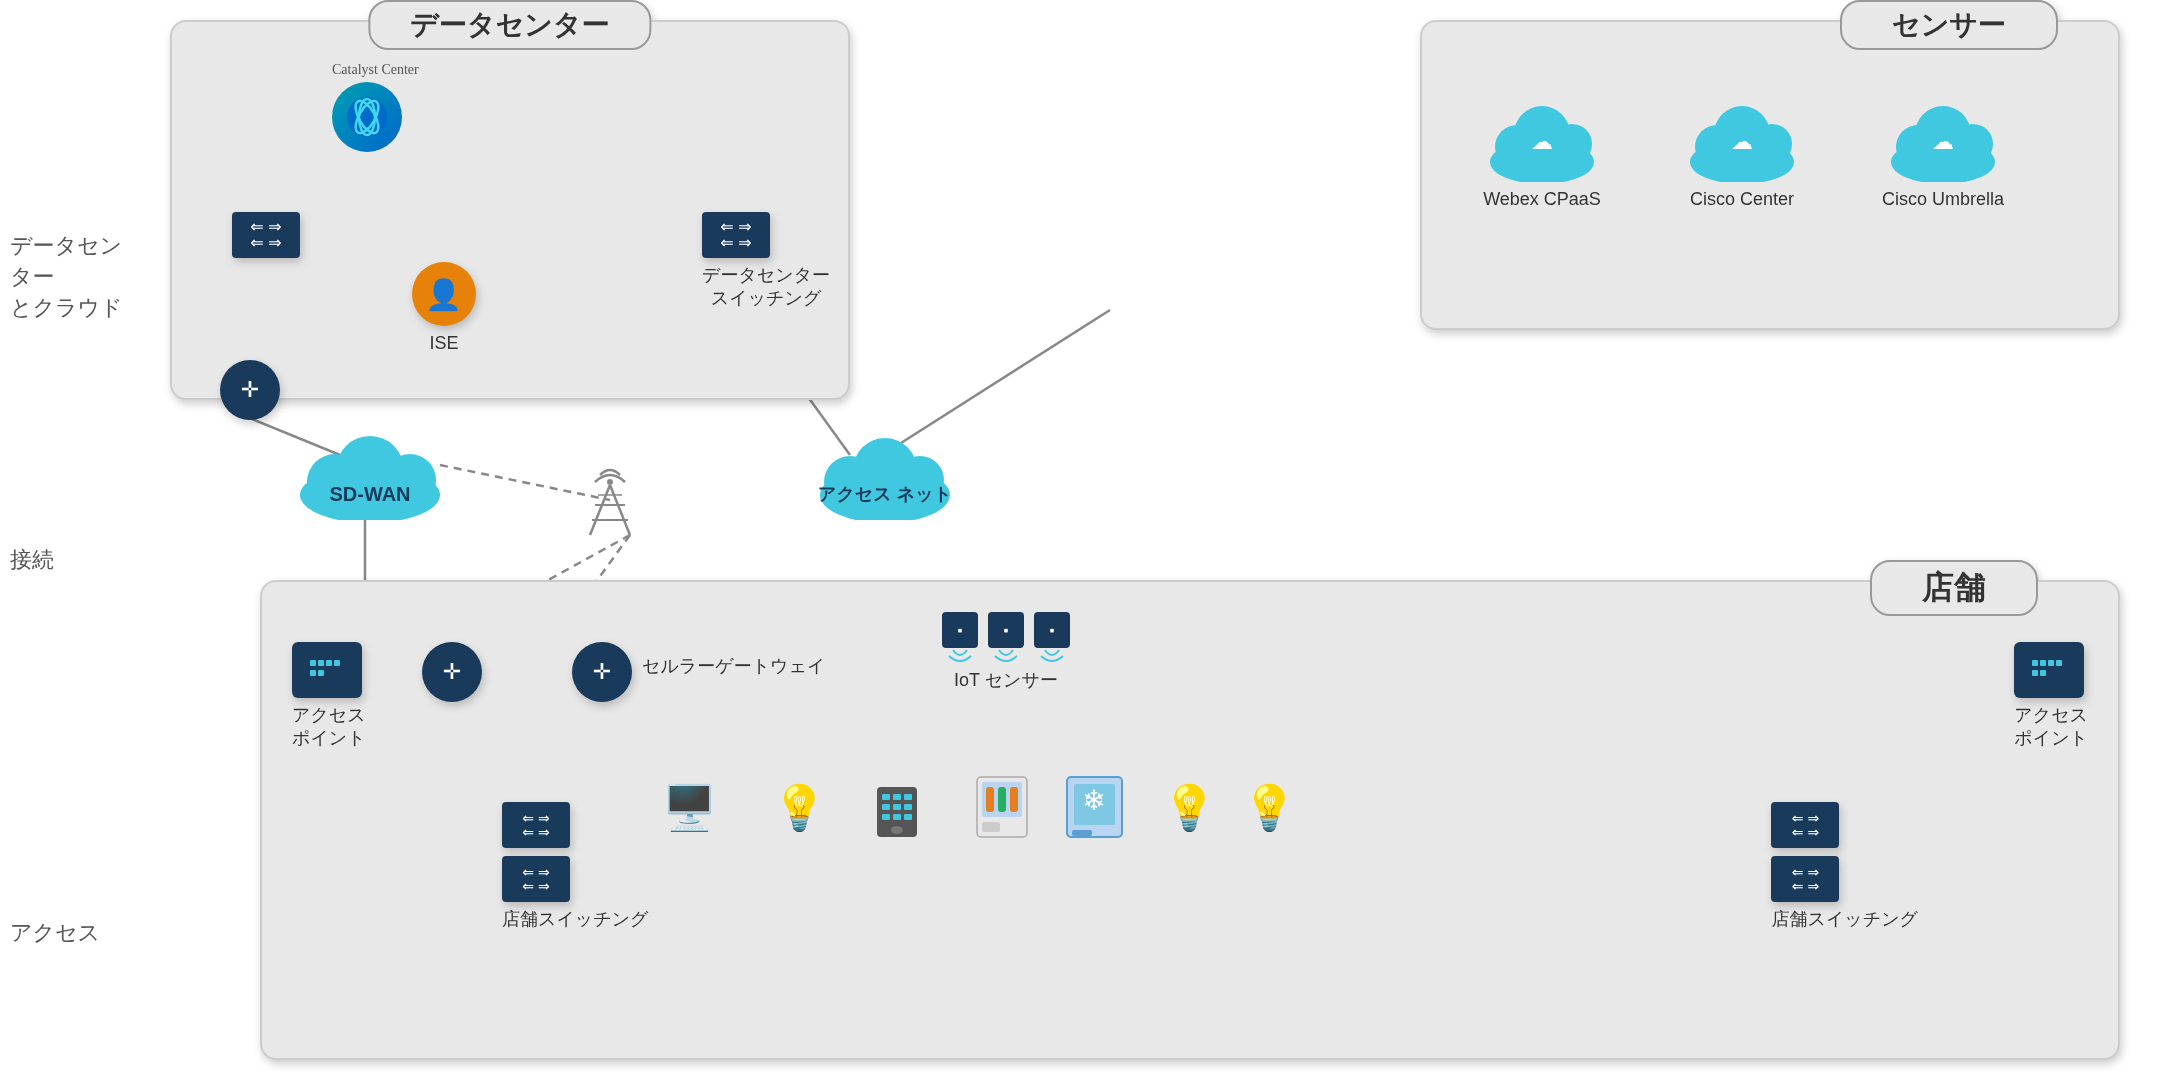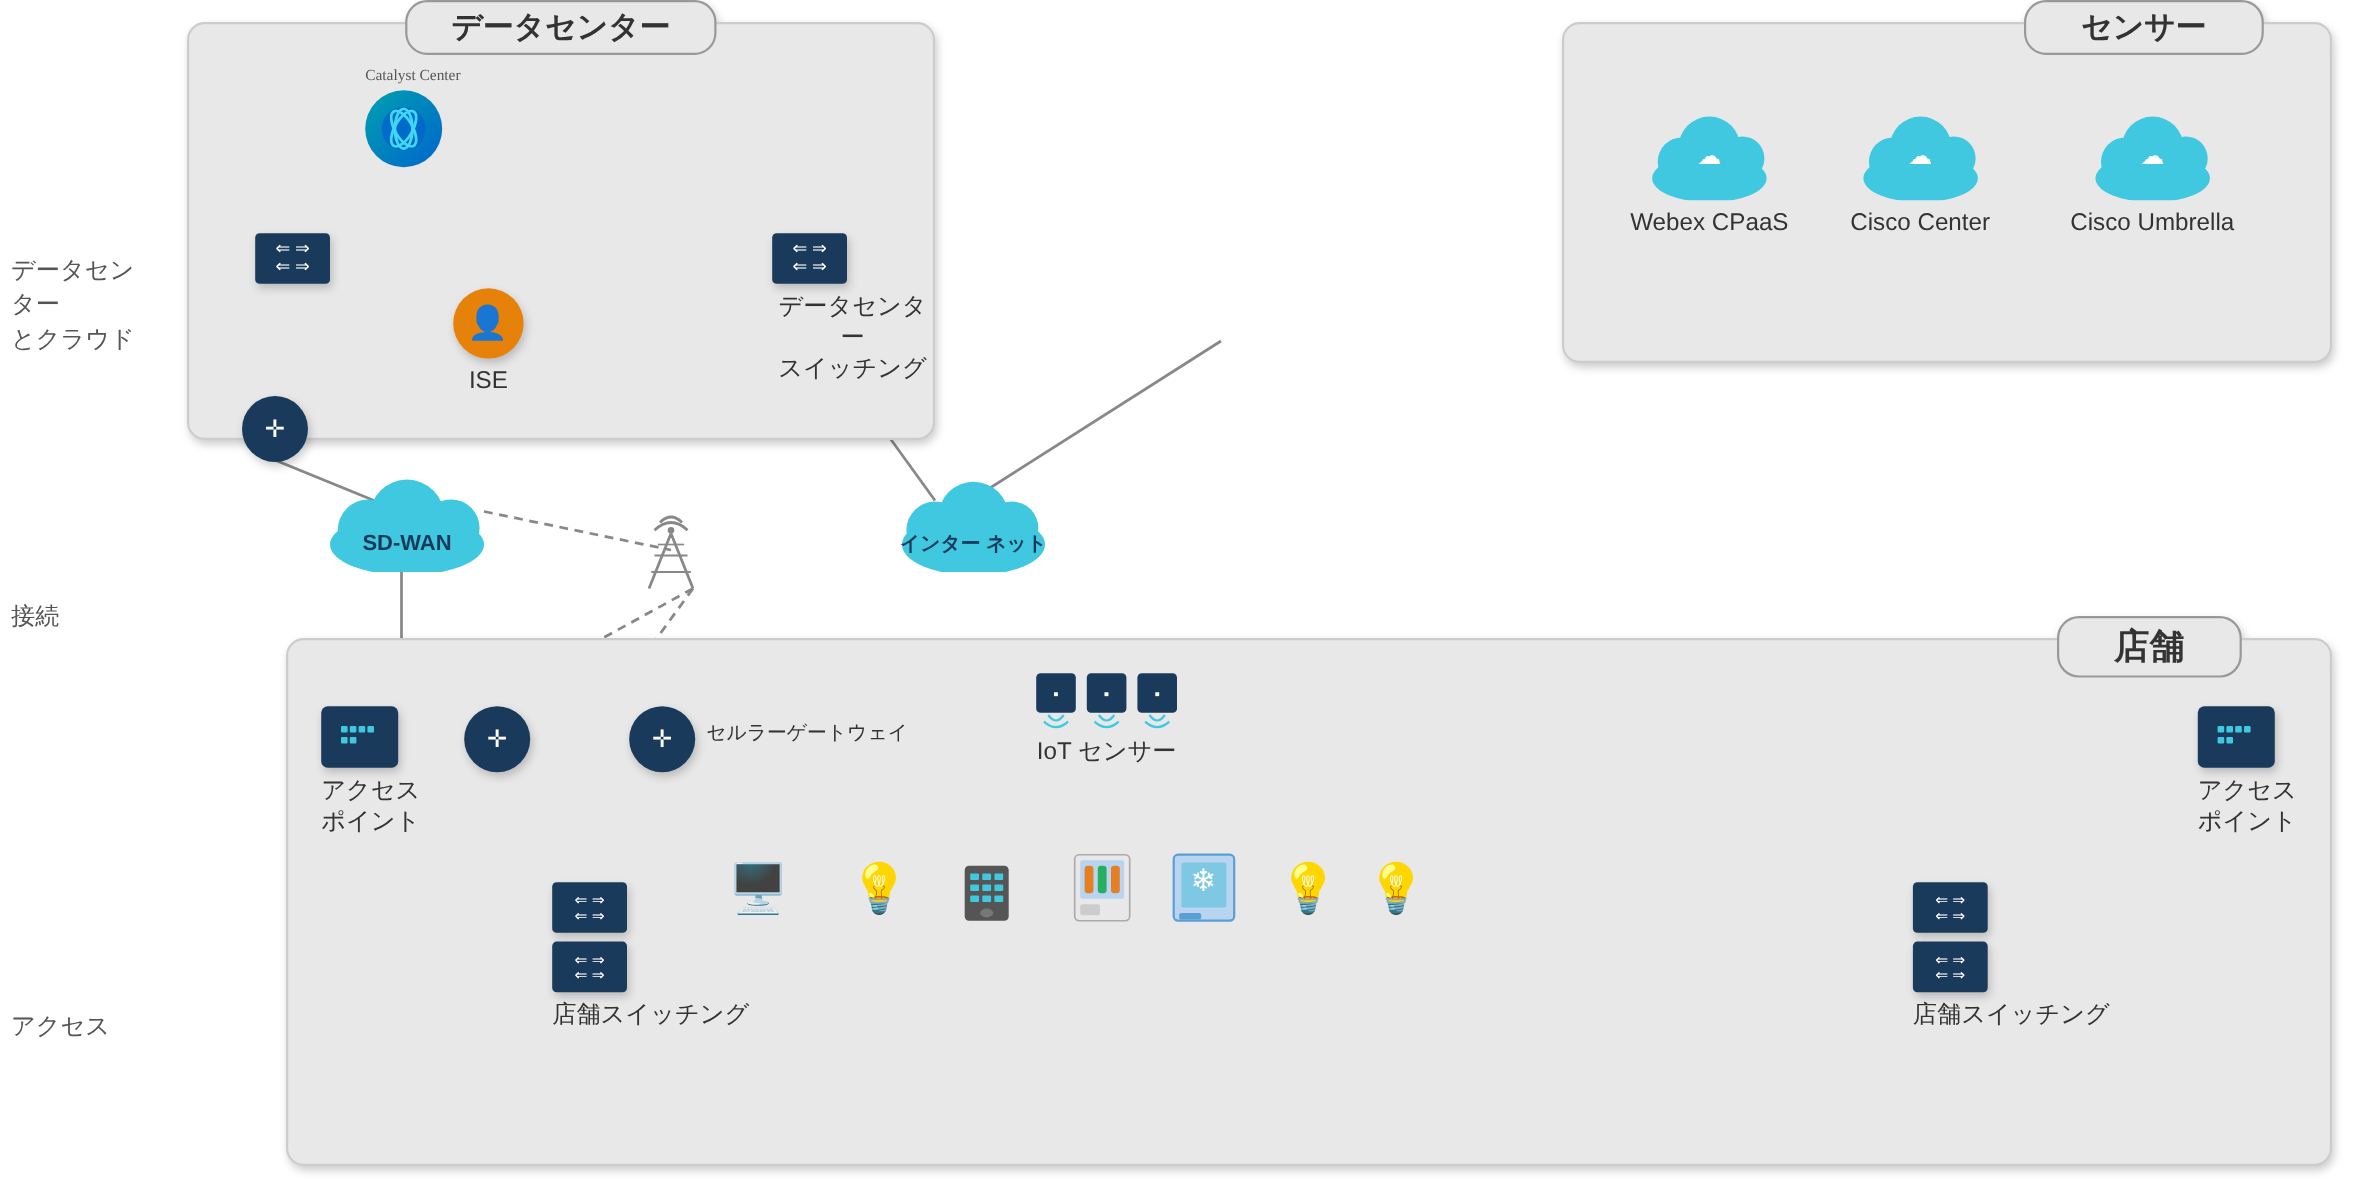--- a/index.html
+++ b/index.html
@@ -125,21 +125,21 @@
       color: #333;
     }
 
     
     .icon-group {
       position: absolute;
       text-align: center;
     }
 
     .icon-label {
-      font-size: 22px;
+      font-size: 18px;
       color: #333;
       margin-top: 6px;
       line-height: 1.3;
     }
 
     
     .catalyst-icon {
       width: 70px;
       height: 70px;
       background: linear-gradient(135deg, #00a0b0, #0066cc);
@@ -345,21 +345,21 @@
     </div>
 
     <div class="icon-group" style="left:680px; top:430px;">
       <div style="position:relative; width:150px; height:90px;">
         <svg width="150" height="90" viewBox="0 0 150 90">
           <ellipse cx="75" cy="65" rx="65" ry="28" fill="#40c8e0"></ellipse>
           <circle cx="40" cy="52" r="26" fill="#40c8e0"></circle>
           <circle cx="75" cy="40" r="32" fill="#40c8e0"></circle>
           <circle cx="110" cy="50" r="24" fill="#40c8e0"></circle>
         </svg>
-        <div style="position:absolute; bottom:14px; left:0; right:0; text-align:center; font-weight:700; font-size:18px; color:#1a3a5c; line-height:1.2;">インター
+        <div style="position:absolute; bottom:14px; left:0; right:0; text-align:center; font-weight:700; font-size:18px; color:#1a3a5c; line-height:1.2;">アクセス
 ネット</div>
       </div>
     </div>
 
     <div class="icon-group" style="left:450px; top:460px;">
       <svg width="60" height="80" viewBox="0 0 60 80">
 
         <path d="M20,15 Q30,5 40,15" fill="none" stroke="#888" stroke-width="2.5"></path>
         <path d="M15,22 Q30,8 45,22" fill="none" stroke="#888" stroke-width="2.5"></path>
         <circle cx="30" cy="22" r="3" fill="#888"></circle>

